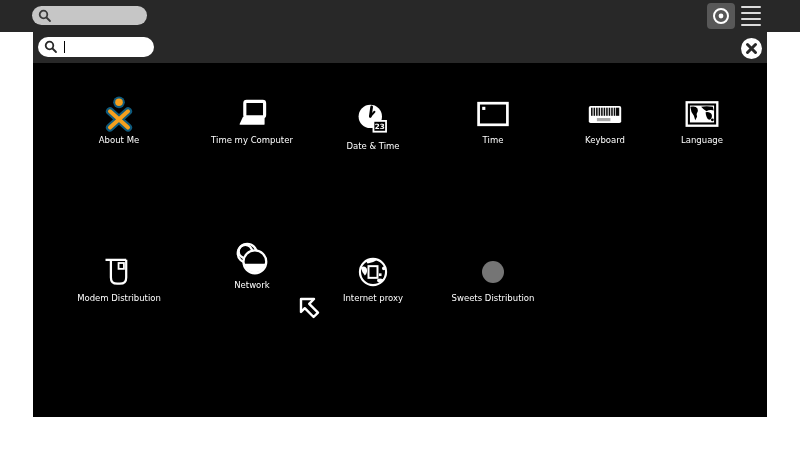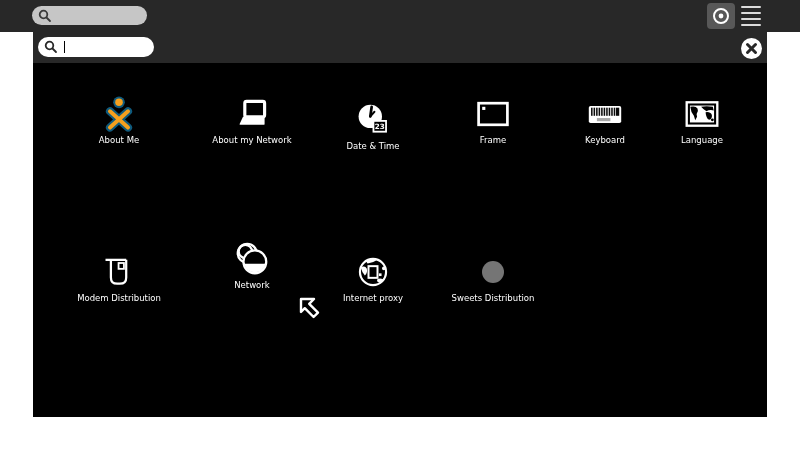--- a/index.html
+++ b/index.html
@@ -129,21 +129,21 @@
       <div class="label">About Me</div>
     </div>
 
     <div class="item" style="left:154px;top:33px;">
       <div class="iconwrap">
         <svg width="36" height="36" viewBox="0 0 40 40">
           <rect x="12" y="6" width="22" height="17" rx="2" fill="none" stroke="#ffffff" stroke-width="3.5"></rect>
           <path d="M10 23 L34 23 L34 31 Q34 32 33 32 L7 32 Q5.5 32 6.5 30.5 Z" fill="#ffffff"></path>
         </svg>
       </div>
-      <div class="label">About my Network</div>
+      <div class="label">Time my Computer</div>
     </div>
 
     <div class="item" style="left:275px;top:39px;">
       <div class="iconwrap">
         <svg width="36" height="36" viewBox="0 0 40 40">
           <circle cx="17" cy="16" r="13" fill="#ffffff"></circle>
           <line x1="17" y1="16" x2="18.5" y2="5.5" stroke="#000000" stroke-width="3" stroke-linecap="round"></line>
           <line x1="17" y1="16" x2="21.5" y2="11" stroke="#000000" stroke-width="2.4" stroke-linecap="round"></line>
           <rect x="20.5" y="21" width="14" height="12" fill="#000000" stroke="#ffffff" stroke-width="2"></rect>
           <text x="27.5" y="30.5" text-anchor="middle" font-family="DejaVu Sans, sans-serif" font-size="8" font-weight="bold" fill="#ffffff">23</text>
@@ -152,21 +152,21 @@
       <div class="label">Date &amp; Time</div>
     </div>
 
     <div class="item" style="left:395px;top:33px;">
       <div class="iconwrap">
         <svg width="36" height="36" viewBox="0 0 40 40">
           <rect x="4" y="8" width="32" height="24" fill="none" stroke="#ffffff" stroke-width="3"></rect>
           <rect x="8" y="12" width="3.5" height="3.5" fill="#ffffff"></rect>
         </svg>
       </div>
-      <div class="label">Frame</div>
+      <div class="label">Time</div>
     </div>
 
     <div class="item" style="left:507px;top:33px;">
       <div class="iconwrap">
         <svg width="38" height="36" viewBox="0 0 40 40">
           <rect x="2" y="11" width="36" height="19" rx="2" fill="#ffffff"></rect>
           <g fill="#0a0a0a">
             <rect x="4.5" y="13" width="1.7" height="9"></rect>
               <rect x="7.3" y="13" width="1.7" height="9"></rect>
             <rect x="10.1" y="13" width="1.7" height="9"></rect>

